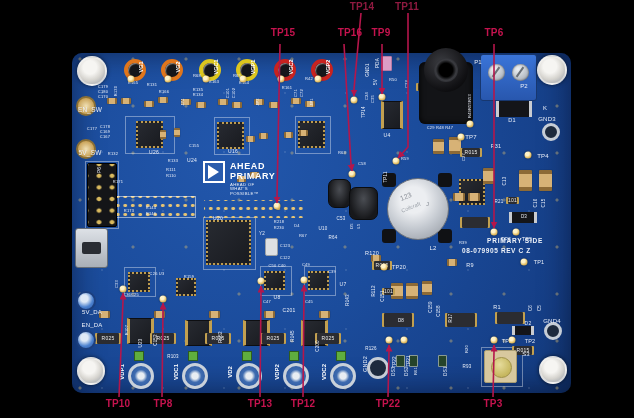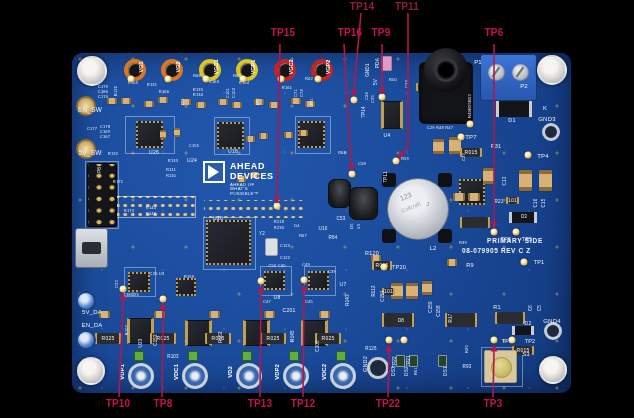--- a/index.html
+++ b/index.html
@@ -105,21 +105,21 @@
 <body>
 
 <div id="fig">
   <div id="board"></div>
 
   <div id="adi-logo">
     <div class="logo-square">
         <div class="logo-tri"></div>
       </div>
     <div class="logo-line" style="top:1px">AHEAD</div>
-    <div class="logo-line" style="top:11px">DEVICES</div>
+    <div class="logo-line" style="top:11px">PRIMARY</div>
     <div class="logo-tag">AHEAD OF WHAT'S POSSIBLE™</div>
   </div>
   <div id="primary-side">PRIMARY SIDE</div>
   <div id="rev-line">08-079905 REV C Z</div>
 
   <div id="usb">
       <div class="slot"></div>
     </div>
   <div id="p6"></div>
   <div id="jack">

